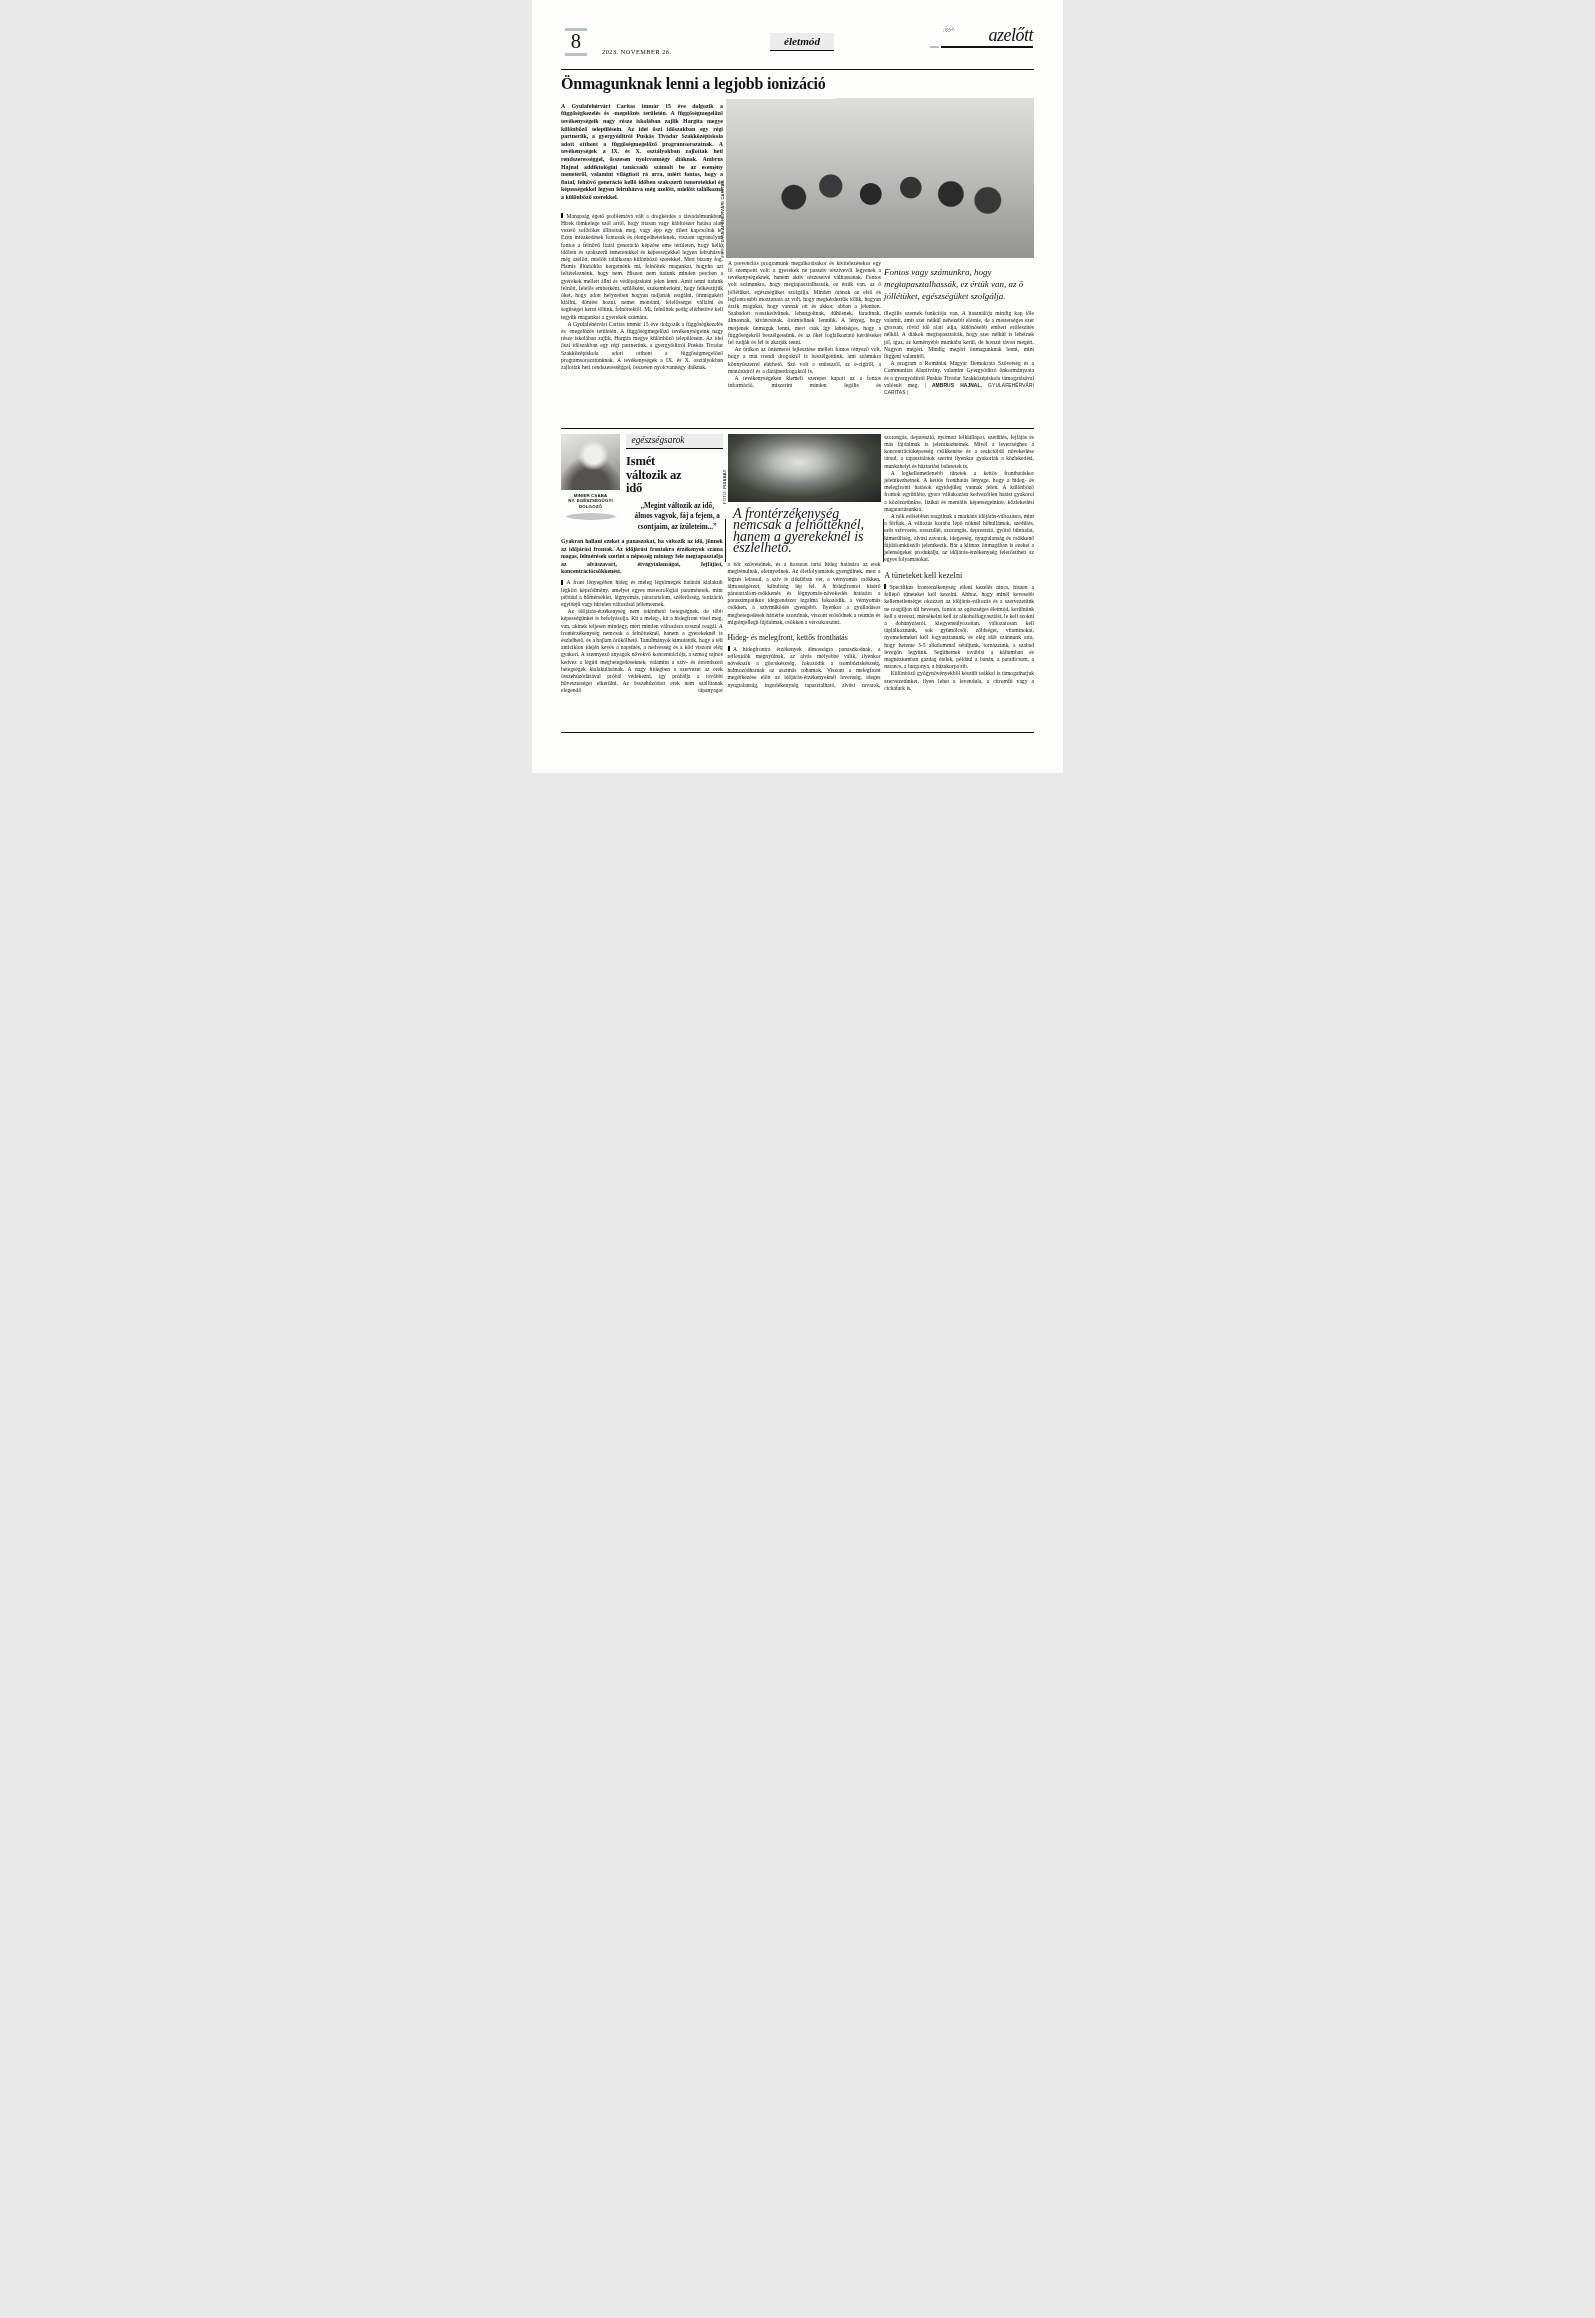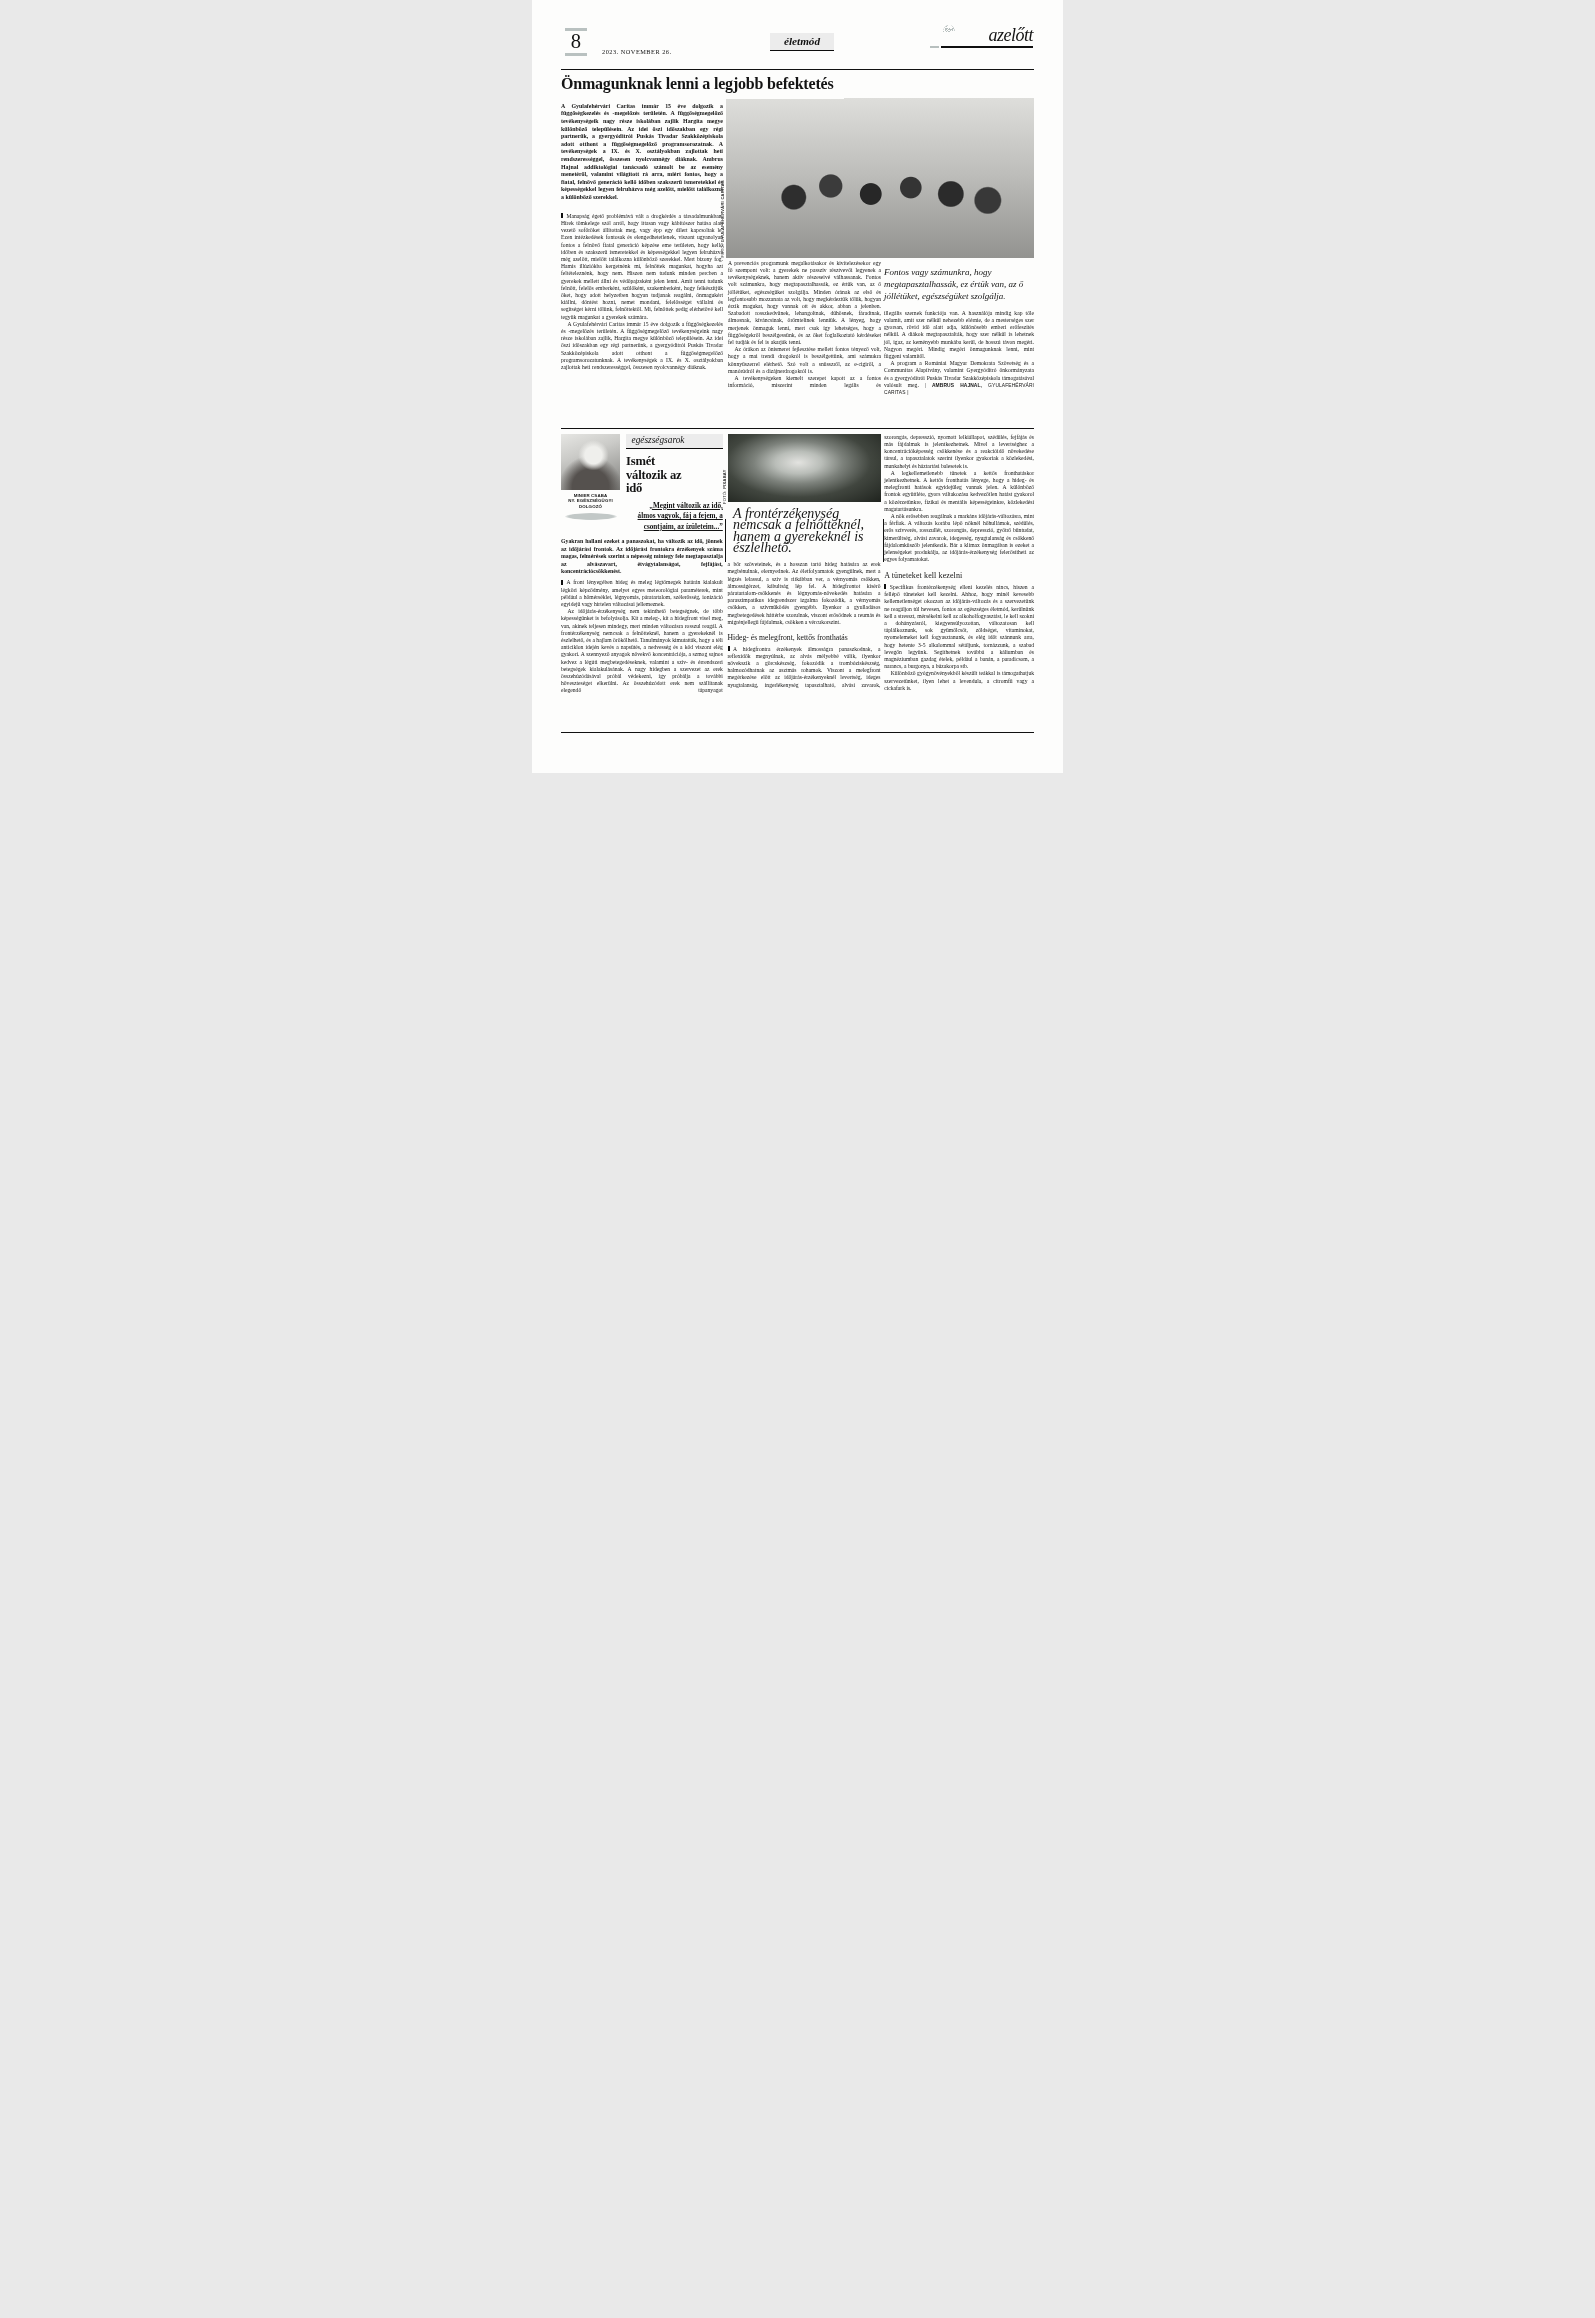--- a/index.html
+++ b/index.html
@@ -90,21 +90,21 @@
     text-align:center; margin-top:2.8px; letter-spacing:0.1px;
   }
   .ellipse{width:52px; height:7px; margin:3.3px auto 0; border-radius:50%;
     background:radial-gradient(ellipse at center,#c2c8c7 0 60%, rgba(194,200,199,0) 75%);}
   .title-side{flex:1; padding-left:6px;}
   .band{
     background:#ececec; border-bottom:1.9px solid #0d0d0d; padding:1.4px 5.6px 3.3px;
     font-size:9.3px; font-weight:400; font-style:italic; margin-bottom:5.6px;
   }
   .a2title{margin:2.8px 0 4.7px; font-size:12.6px; line-height:13.6px; font-weight:700; letter-spacing:-0.2px; width:70px;}
-  .open-quote{font-weight:700; font-size:7.2px; line-height:10.7px; text-align:right; padding-left:5.6px;text-decoration:underline;}
+  .open-quote{font-weight:700; font-size:7.2px; line-height:10.7px; text-align:center; padding-left:5.6px;}
   .intro{font-weight:700; font-size:5.8px; line-height:7.5px; margin-bottom:3.7px;}
   .photo2{
     position:relative; width:153px; height:68px; margin-bottom:6px;
     background:radial-gradient(ellipse at 46% 42%, #e3e3e0 0%, #b9bdb8 20%, #7d827c 38%, #41463f 62%, #1f231e 100%);
   }
   .vcredit2{left:-6px; bottom:-1.9px; height:70px;}
   .mid-quote{font-style:italic; font-size:14px; line-height:11.5px; margin:1.9px 0 7.5px 5.6px; text-align:left;}
   h3{margin:6.5px 0 3.7px; font-size:7.7px; line-height:9.3px; font-weight:400; text-align:left;}
   .h3-big{font-size:8px; letter-spacing:0.1px; margin:7.5px 0 3.7px;}
   .vrule{position:absolute; width:0.9px; background:#121212; top:85px; height:43px;}
@@ -128,21 +128,21 @@
     <div class="brand-block">
       <span class="sunburst"></span>
       <div class="brand">azelőtt</div>
       <div class="brand-underline"></div>
     </div>
   </header>
 
   <div class="rule header-rule"></div>
 
   <section class="top-article">
-    <h1 class="headline">Önmagunknak lenni a legjobb befektetés</h1>
+    <h1 class="headline">Önmagunknak lenni a legjobb ionizáció</h1>
 
     <div class="photo1">
       <div class="vcredit">
         <span>FOTÓ: </span><b>GYULAFEHÉRVÁRI CARITAS</b>
       </div>
     </div>
 
     <p class="lead">A Gyulafehérvári Caritas immár 15 éve dolgozik a függőségkezelés és -megelőzés területén. A függőségmegelőző tevékenységeik nagy része iskolában zajlik Hargita megye különböző településein. Az idei őszi időszakban egy régi partnerük, a gyergyóditrói Puskás Tivadar Szakközépiskola adott otthont a függőségmegelőző programsorozatnak. A tevékenységek a IX. és X. osztályokban zajlottak heti rendszerességgel, összesen nyolcvannégy diáknak. Ambrus Hajnal addiktológiai tanácsadó számolt be az esemény menetéről, valamint világított rá arra, miért fontos, hogy a fiatal, felnövő generáció kellő időben szakszerű ismeretekkel és képességekkel legyen felruházva még azelőtt, mielőtt találkozna a különböző szerekkel.</p>
 
     <div class="tcol tcol1">

